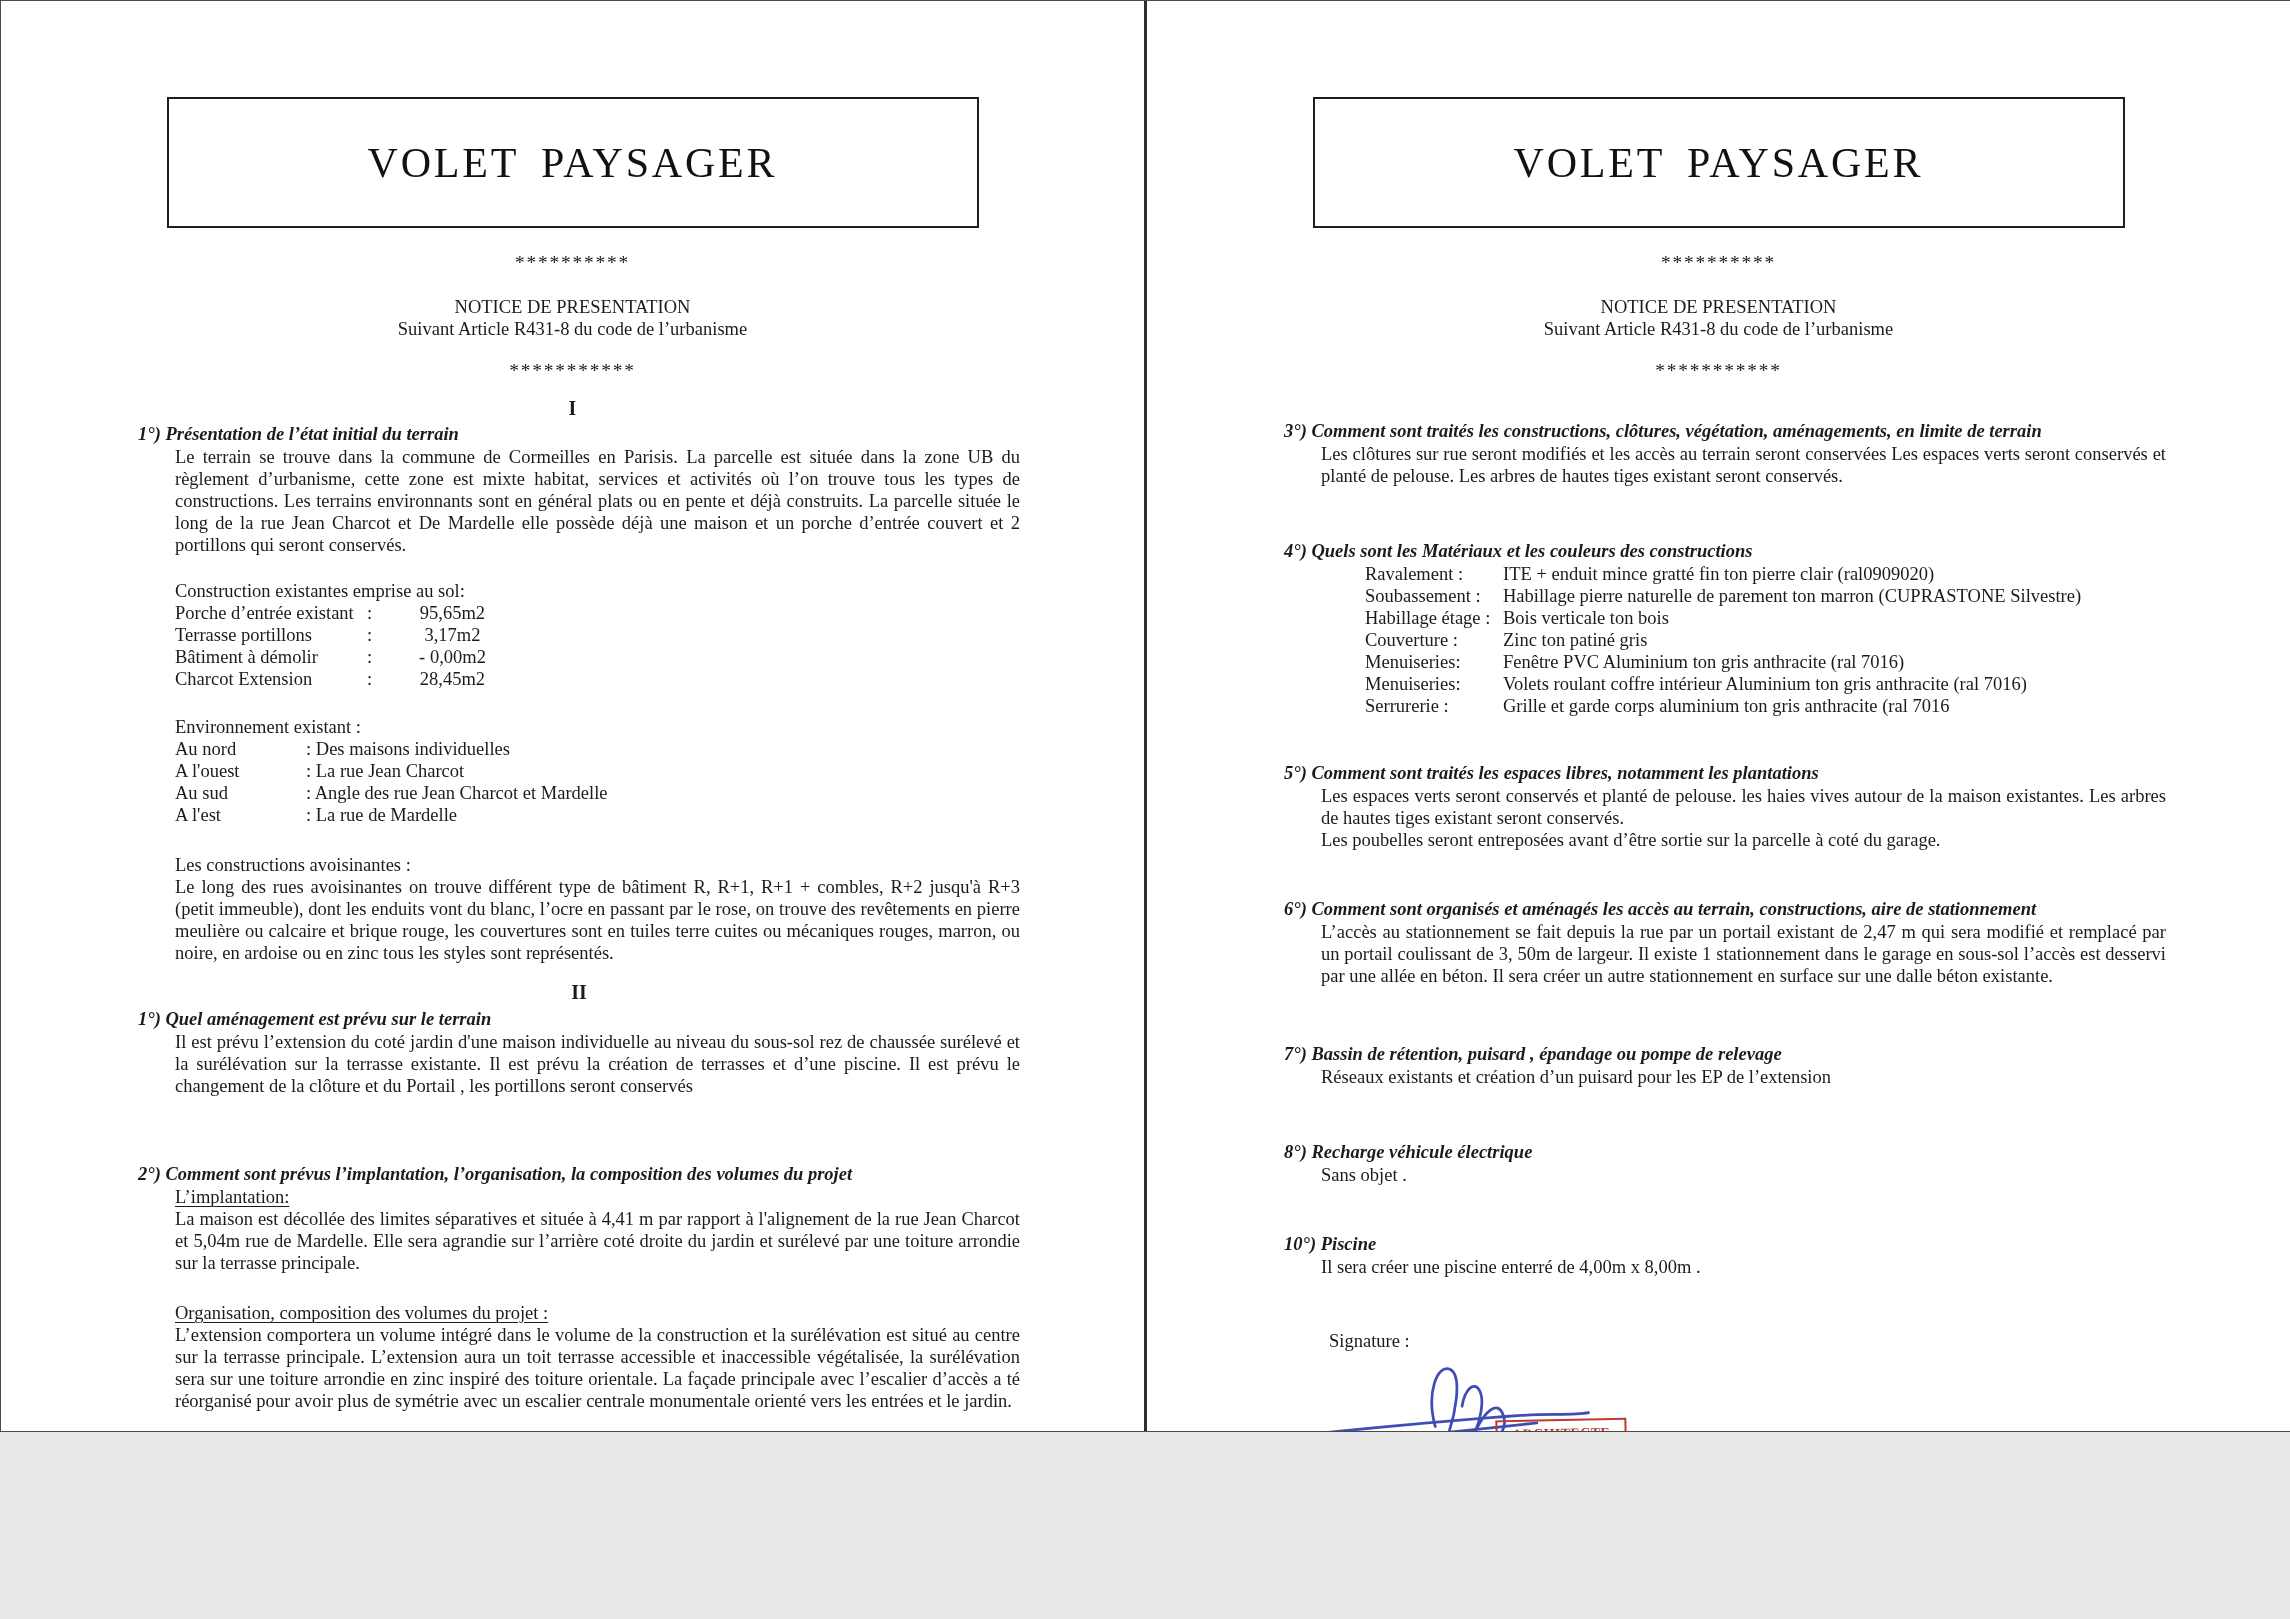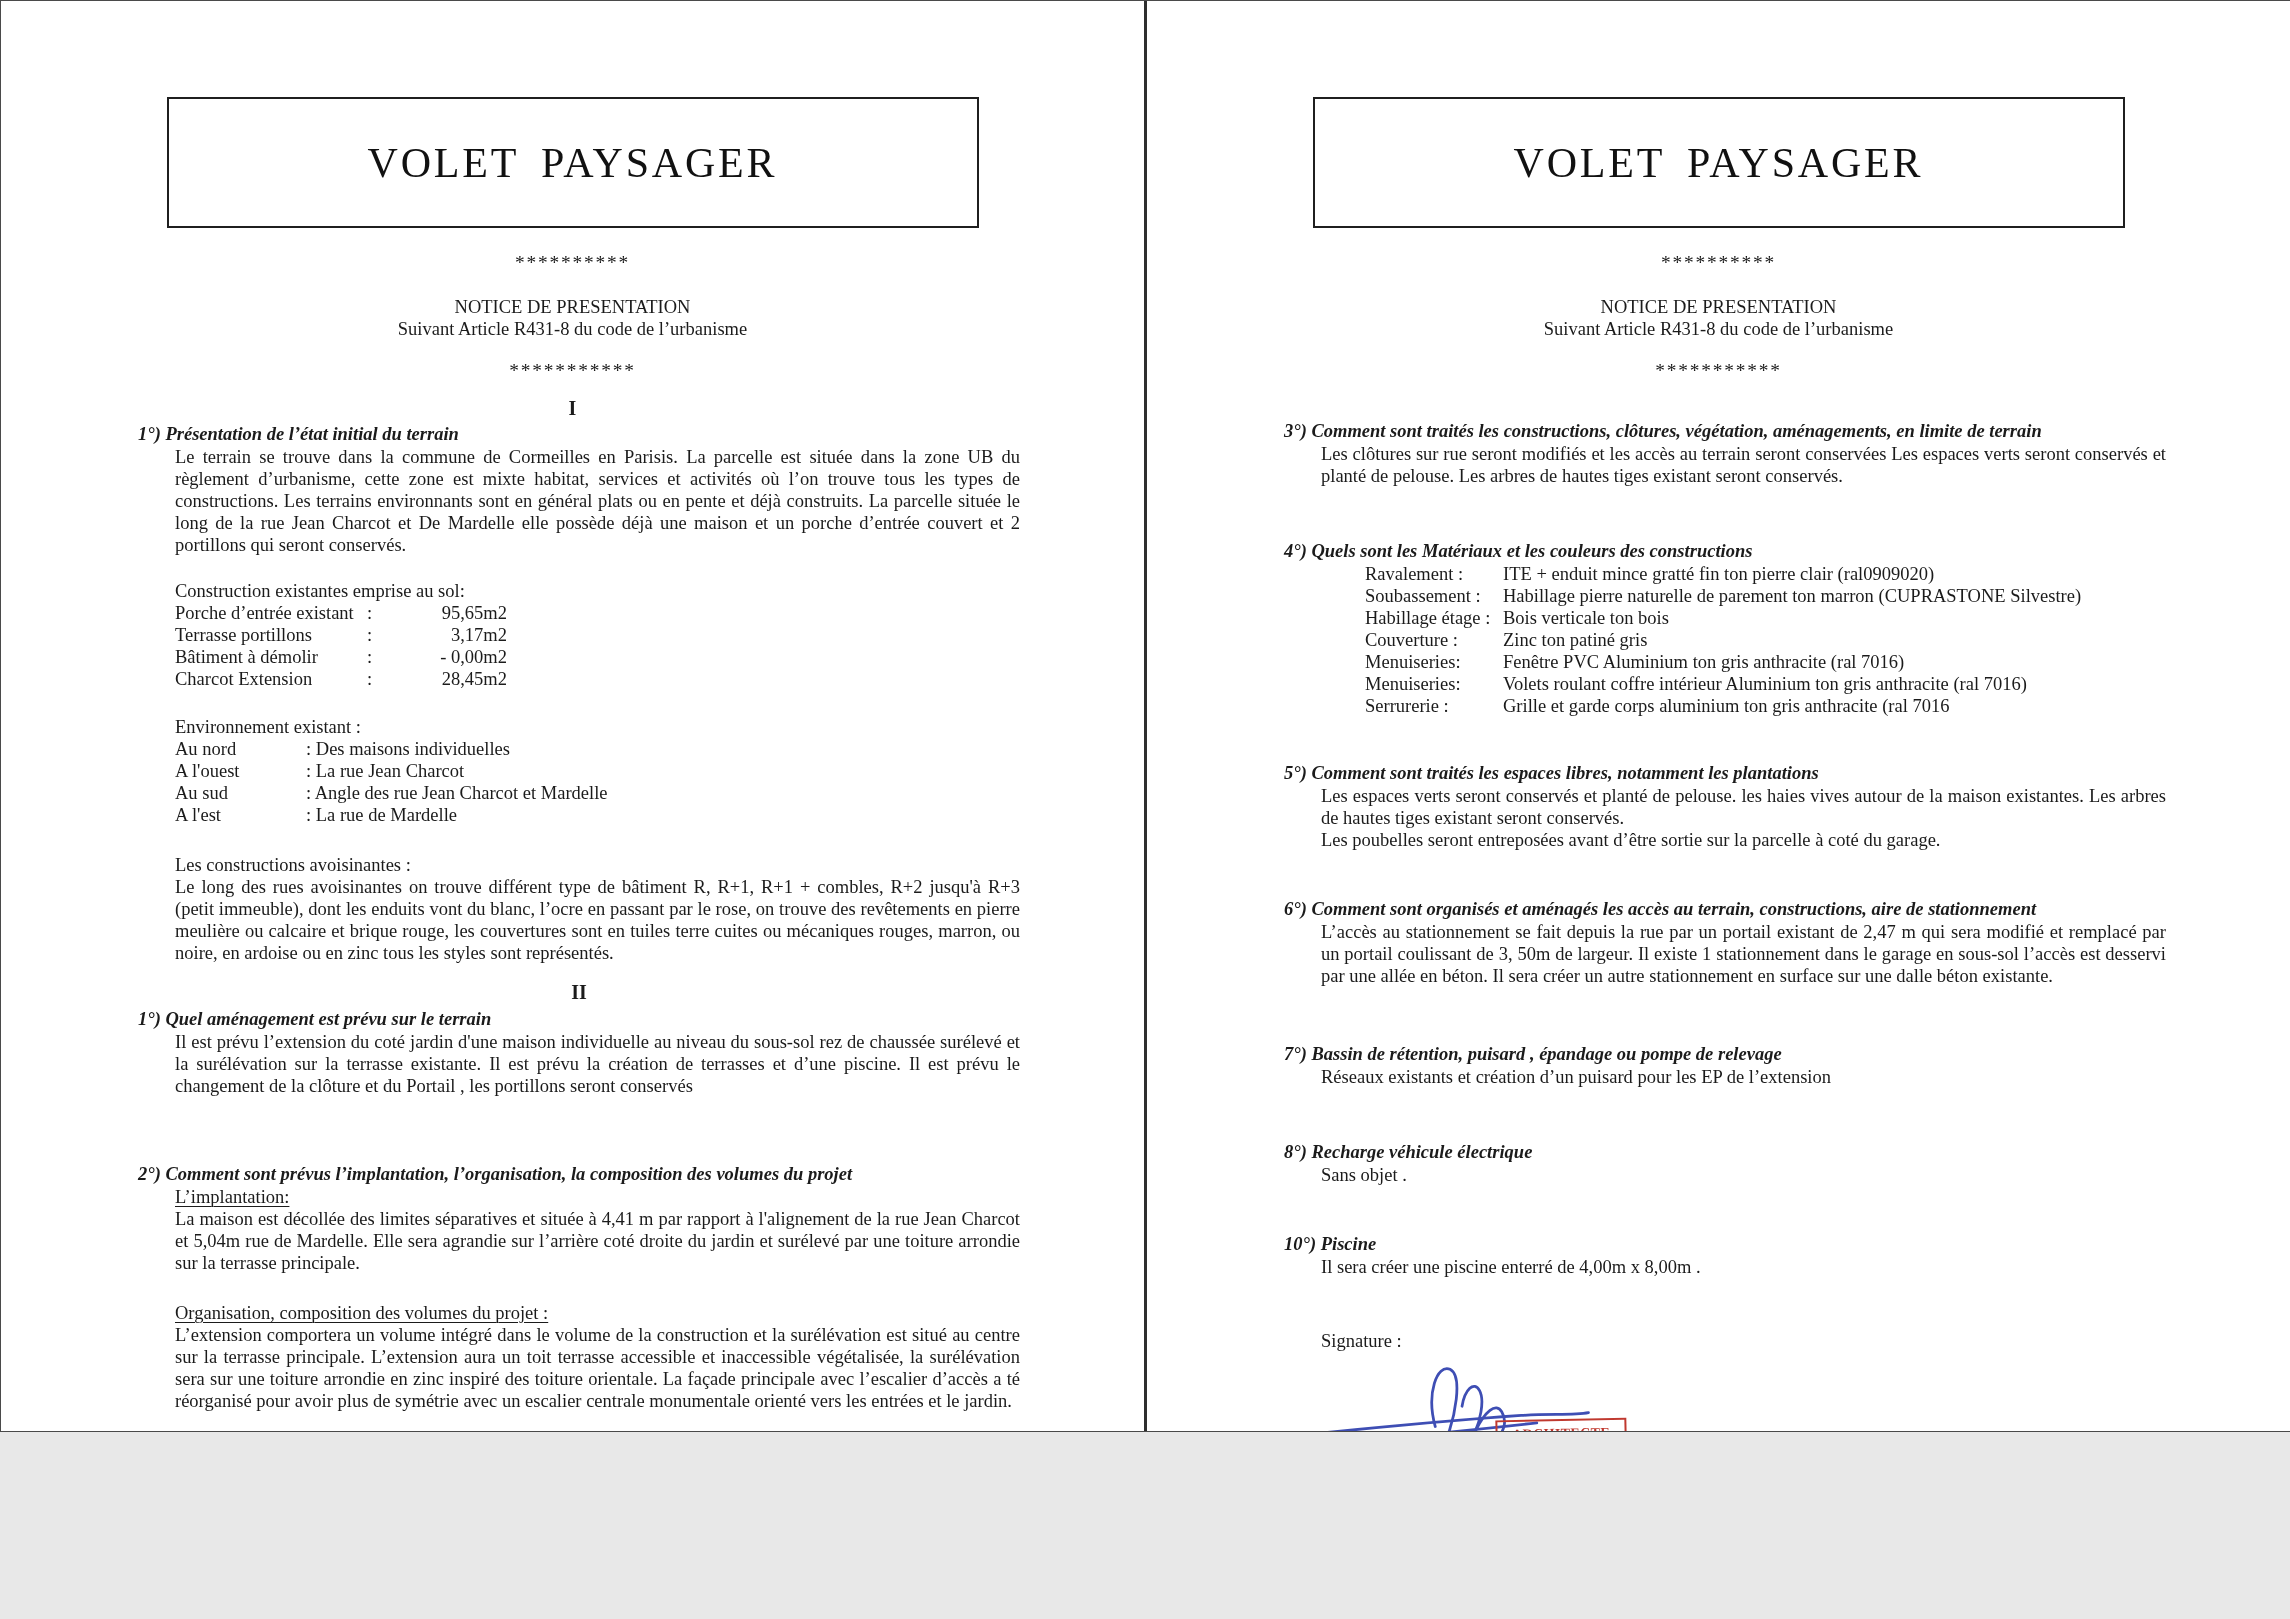--- a/index.html
+++ b/index.html
@@ -26,32 +26,32 @@
 
   .shead{font-size:18.5px;line-height:24px;margin-top:3.7px;}
   .snum{font-weight:700;font-style:italic;}
   .stitle{font-weight:700;font-style:italic;text-decoration-thickness:1.8px;text-underline-offset:3.7px;}
   .para{margin:0;font-size:18.5px;line-height:22px;}
   .indent{margin-left:37px;}
   .just{text-align:justify;}
   .block{font-size:18.5px;line-height:22px;}
   .crow .clabel{display:inline-block;width:192px;}
   .crow .ccolon{display:inline-block;width:31px;}
-  .crow .cval{display:inline-block;width:109px;text-align:right;}
+  .crow .cval{display:inline-block;width:109px;text-align:center;}
   .erow .elabel{display:inline-block;width:131px;}
   .subhead{font-size:18.5px;line-height:22px;text-decoration:underline;text-decoration-thickness:1.4px;text-underline-offset:2.8px;}
   .mrow{font-size:18.5px;line-height:22px;display:flex;margin-left:44px;}
   .mrow .mlabel{flex:0 0 138px;}
   .mrow .mval{flex:1;}
 
   .mt26{margin-top:24px;} .mt28{margin-top:26px;} .mt30{margin-top:28px;} .mt50{margin-top:46px;}
   .mt56{margin-top:52px;} .mt60{margin-top:55px;} .mt70{margin-top:65px;} .mt78{margin-top:44px;}
 
   .sig-area{position:relative;height:203px;margin-top:52px;margin-left:37px;font-size:18.5px;line-height:22px;}
-  .sig-label{position:absolute;left:0;top:0;}
+  .sig-label{position:absolute;left:8px;top:0;}
   .sig-svg{position:absolute;left:-16.6px;top:18.5px;}
   .stamp{
     position:absolute;left:175px;top:89px;width:131px;height:66px;box-sizing:border-box;
     border:2.8px solid #c0392f;color:#c0392f;text-align:center;font-weight:700;
     font-size:14px;line-height:17.5px;padding-top:3.7px;letter-spacing:0.4px;transform:rotate(-1.2deg);
   }
   .scribble-svg{position:absolute;left:196px;top:96px;pointer-events:none;}
 </style>
 </head>
 <body>

